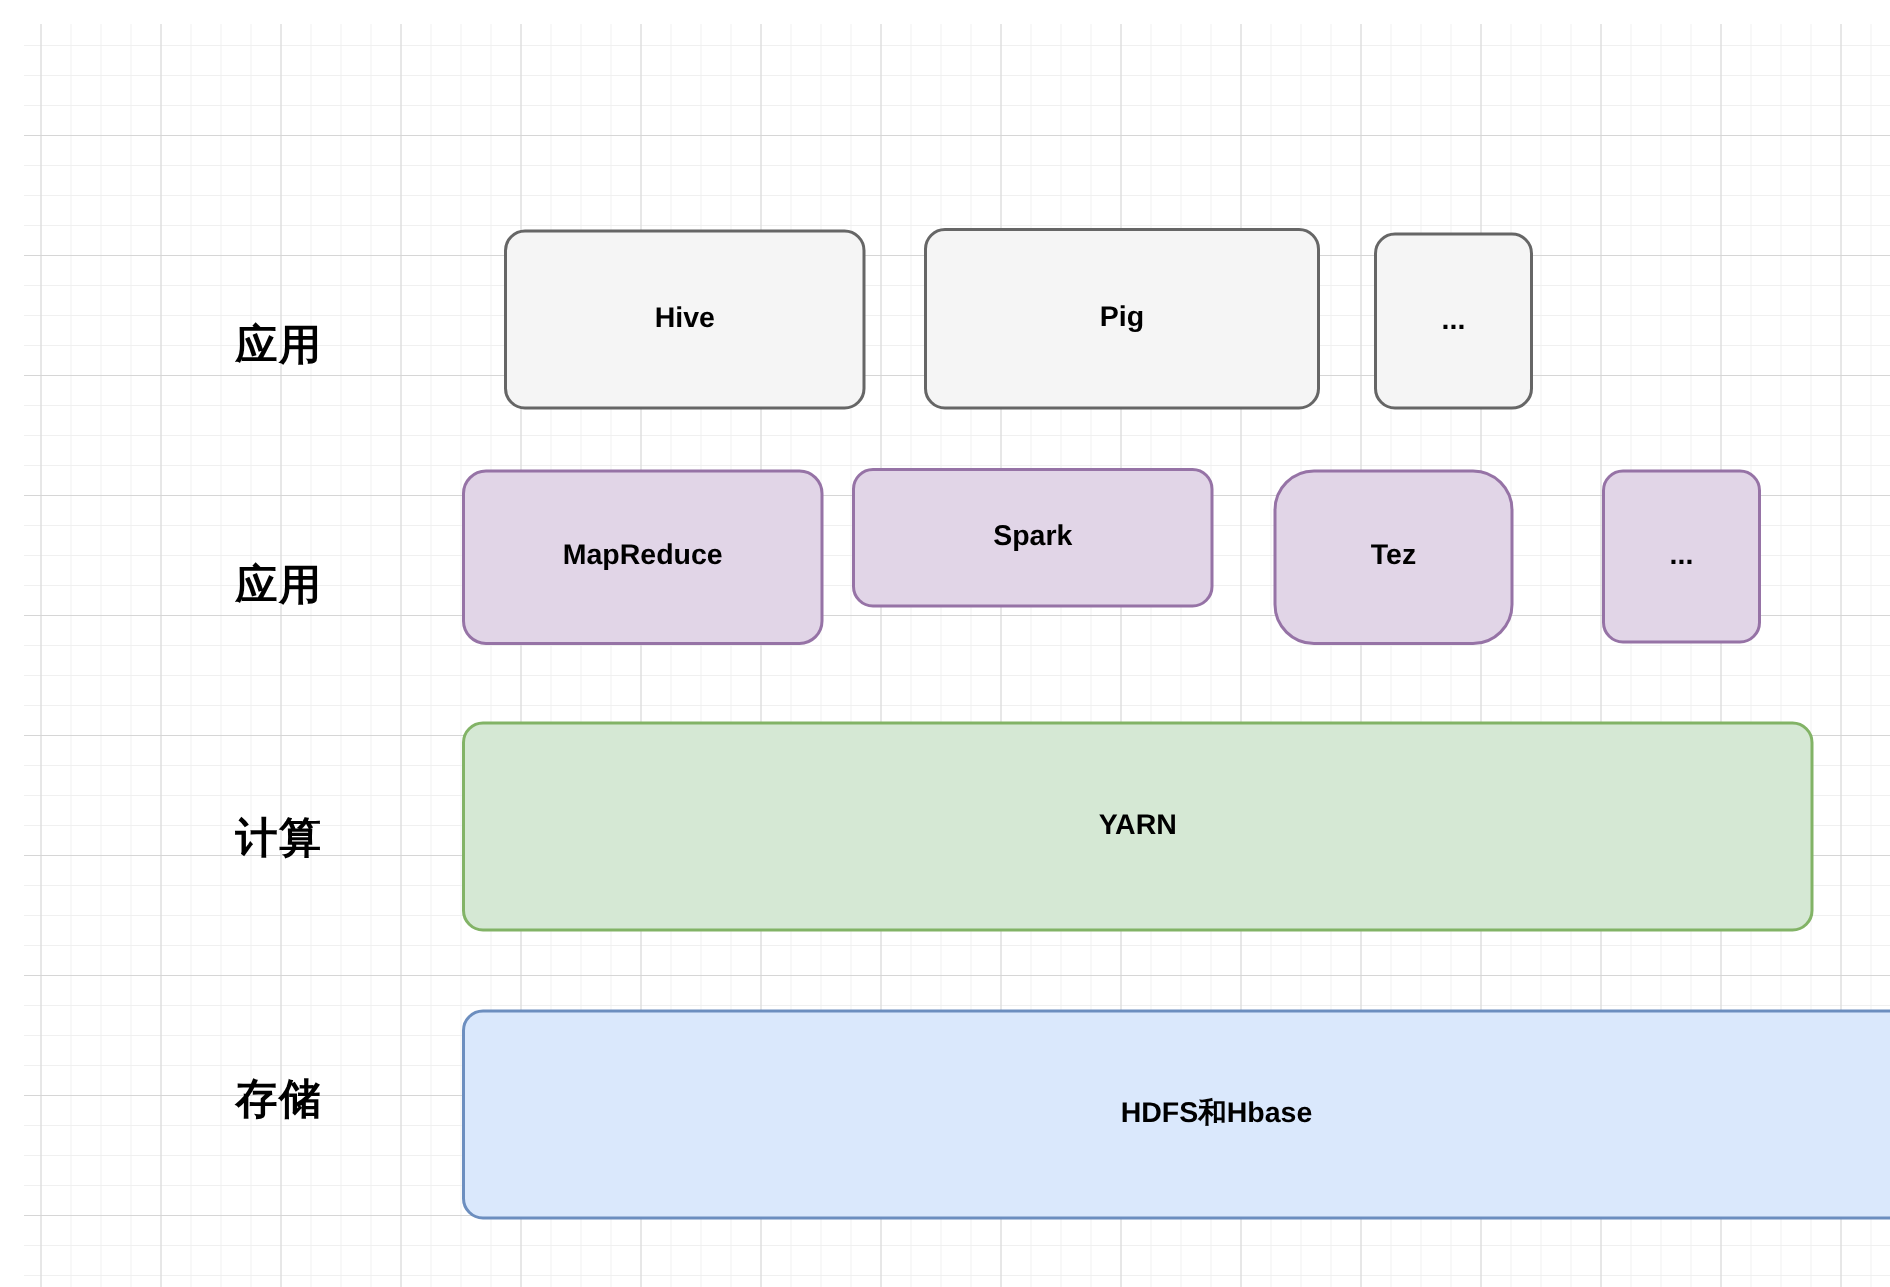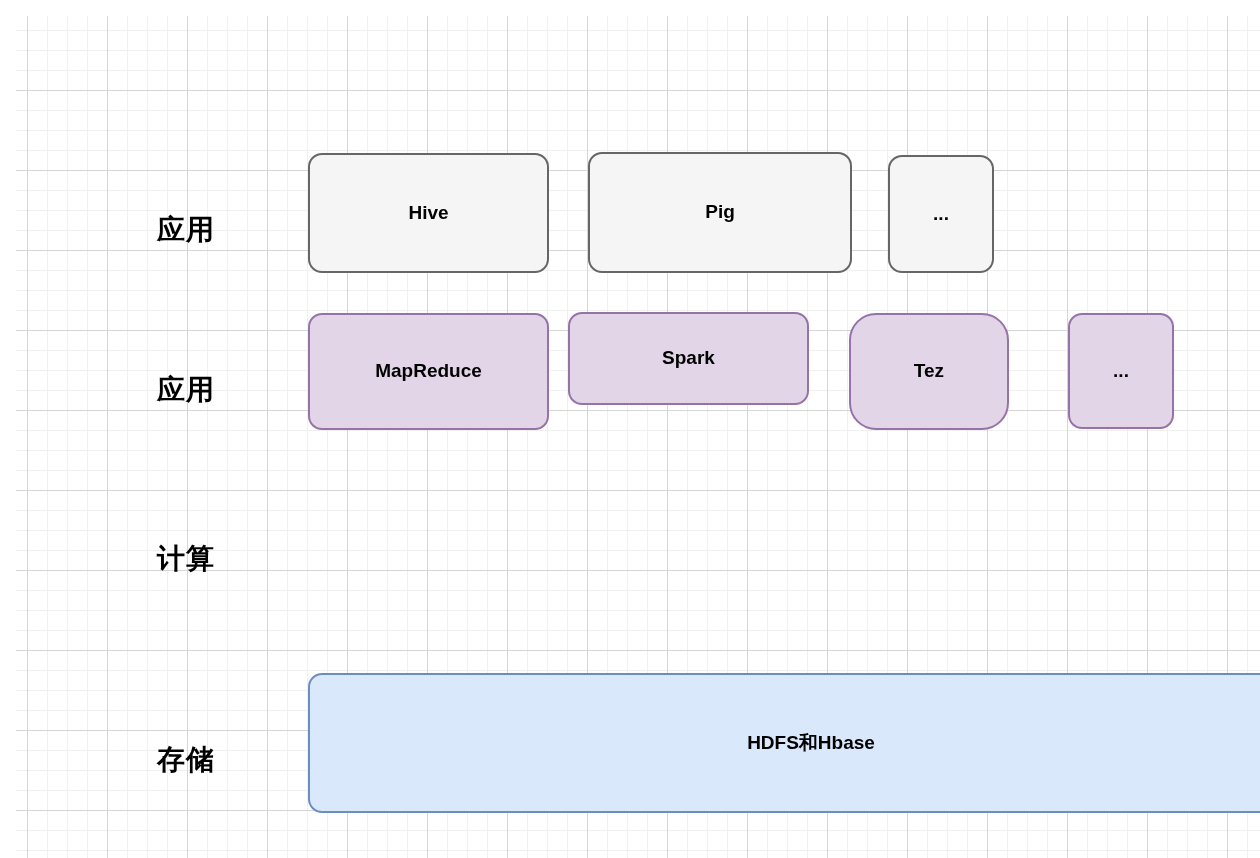--- a/index.html
+++ b/index.html
@@ -28,70 +28,71 @@
     align-items: center;
     justify-content: center;
     border-radius: 14px;
     border: 2px solid #666666;
     font-size: 19px;
     color: #000000;
     text-align: center;
     line-height: 1.2;
     cursor: default;
   }
-  .node.gray   { background: #f5f5f5; border-color: #666666; }
+  .node.gray   { background: #f5f5f5; border-color: #666666; margin-left: 28px; }
   .node.purple { background: #e1d5e7; border-color: #9673a6; }
   .node.green  { background: #d5e8d4; border-color: #82b366; }
   .node.blue   { background: #dae8fc; border-color: #6c8ebf; }
 
   .row-label {
     position: absolute;
     left: 118px;
     width: 104px;
     text-align: center;
     font-size: 28px;
     line-height: 30px;
     color: #000000;
     letter-spacing: 1px;
   }
 
   
   #node-hive      { left: 292px; top: 137px; width: 241px; height: 120px; }
   #node-pig       { left: 572px; top: 136px; width: 264px; height: 121px; }
   #node-dots-1    { left: 872px; top: 139px; width: 106px; height: 118px; }
   
-  #node-mapreduce { left: 292px; top: 297px; width: 241px; height: 117px; }
+  #node-mapreduce { left: 292px; top: 297px; width: 241px; height: 117px; border-radius: 16px; }
   #node-spark     { left: 552px; top: 296px; width: 241px; height: 93px; }
   #node-tez       { left: 833px; top: 297px; width: 160px; height: 117px; border-radius: 27px; }
   #node-dots-2    { left: 1052px; top: 297px; width: 106px; height: 116px; }
   
   #node-yarn      { left: 292px; top: 465px; width: 901px; height: 140px; }
   
   #node-hdfs      { left: 292px; top: 657px; width: 1006px; height: 140px; }
 
   #label-row-1 { top: 183px; }
   #label-row-2 { top: 343px; }
   #label-row-3 { top: 512px; }
-  #label-row-4 { top: 713px; }
+  #label-row-4 { top: 686px; }
 </style>
 </head>
 <body>
 
 <div class="canvas">
 
   <div class="row-label" id="label-row-1">应用</div>
   <div class="row-label" id="label-row-2">应用</div>
   <div class="row-label" id="label-row-3">计算</div>
   <div class="row-label" id="label-row-4">存储</div>
 
   <div class="node gray" id="node-hive">Hive</div>
   <div class="node gray" id="node-pig">Pig</div>
   <div class="node gray" id="node-dots-1">...</div>
 
   <div class="node purple" id="node-mapreduce">MapReduce</div>
   <div class="node purple" id="node-spark">Spark</div>
   <div class="node purple" id="node-tez">Tez</div>
   <div class="node purple" id="node-dots-2">...</div>
 
+  <div class="node green" id="node-yarn">YARN</div>
 
   <div class="node blue" id="node-hdfs">HDFS和Hbase</div>
 
 </div>
 
 </body></html>

